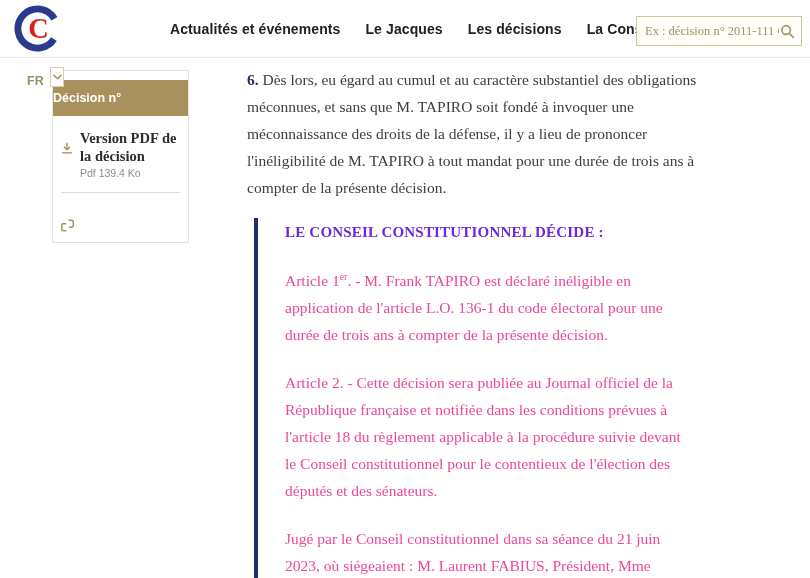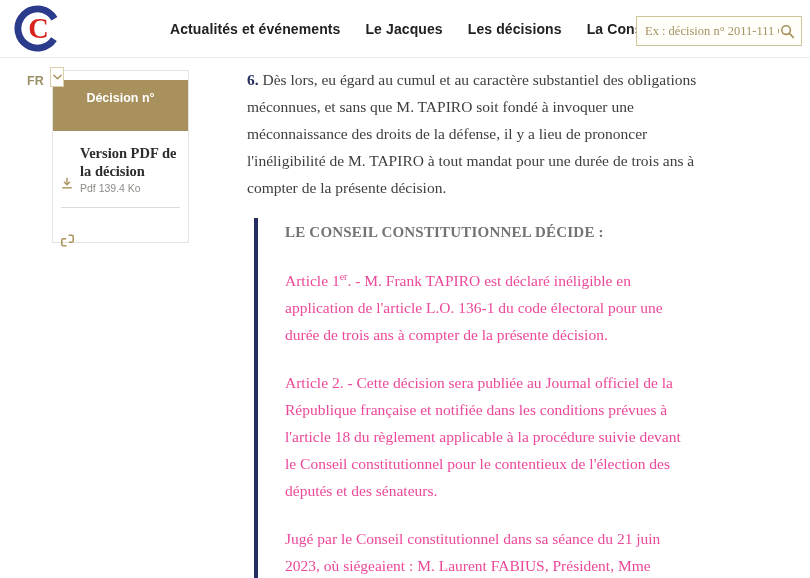--- a/index.html
+++ b/index.html
@@ -98,33 +98,33 @@
     position: absolute;
     left: 52px; top: 70px;
     width: 137px; height: 173px;
     background: #ffffff;
     border: 1px solid #e4e2de;
     z-index: 2;
   }
   .decision-badge {
     margin: 9px 0 0 0;
     width: 100%;
-    height: 51px;
+    height: 36px;
     background: #a8915c;
     color: #ffffff;
     font-family: "Liberation Sans", sans-serif;
     font-size: 12.5px;
     font-weight: 700;
-    text-align: center;
+    text-align: left;
     line-height: 16px;
     padding-top: 10px;
   }
   .side-link {
     display: flex;
-    align-items: flex-end;
+    align-items: flex-start;
     gap: 6px;
     padding: 13px 8px 0 7px;
     cursor: pointer;
   }
   .side-link .icon { flex: 0 0 auto; margin-top: 12px; }
   .side-link-label {
     font-family: "Liberation Serif", serif;
     font-size: 14.5px;
     font-weight: 700;
     color: #2c2c2e;
@@ -158,21 +158,21 @@
   .p6-num { font-weight: 700; color: #242e62; }
   .decide-block {
     margin: 17px 0 0 7px;
     border-left: 4px solid #242e62;
     padding: 6px 0 14px 27px;
     width: 430px;
   }
   .decide-heading {
     font-size: 15px;
     font-weight: 700;
-    color: #737373;
+    color: #6d28d9;
     letter-spacing: 0.2px;
     margin-bottom: 26px;
   }
   .decide-block p {
     font-size: 15.5px;
     line-height: 27px;
     color: #ec4899;
     width: 396px;
     margin-bottom: 21px;
   }

